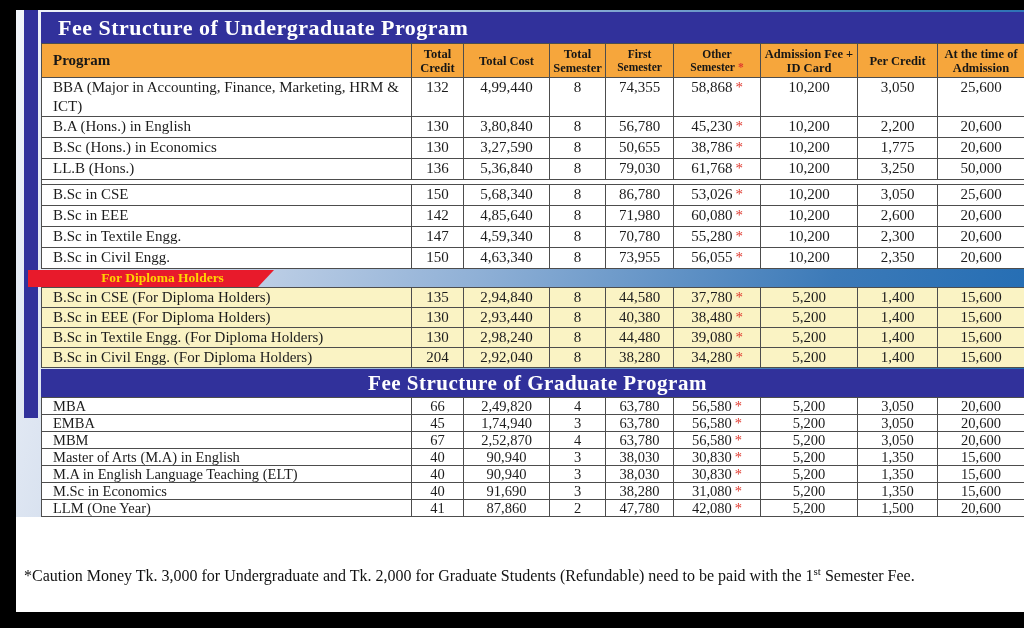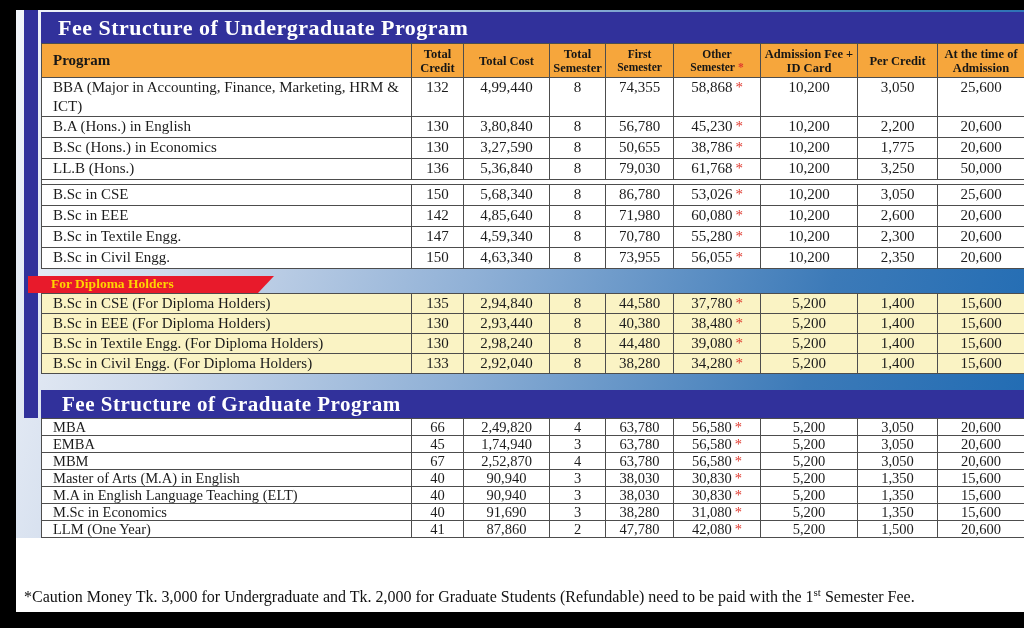--- a/index.html
+++ b/index.html
@@ -13,29 +13,29 @@
   .bar.bottom{bottom:0;height:16px;}
   .frame{
     position:absolute;left:16px;top:10px;width:1024px;height:602px;overflow:hidden;
     background:linear-gradient(105deg,#f2f5fa 0%,#cdd9eb 20%,#8fb0d6 45%,#3c7ab8 75%,#1a68b2 100%);
   }
   .left-strip{position:absolute;left:8px;top:0;width:14px;height:408px;background:#31319b;}
   .content{position:absolute;left:25px;top:0;width:983px;}
 
   .banner{background:#31319b;color:#ffffff;font-weight:bold;letter-spacing:.5px;}
   .banner1{margin-top:2px;height:31px;line-height:31px;font-size:22px;padding-left:17px;}
-  .banner2{margin-top:16px;height:28px;line-height:28px;font-size:21px;padding-left:21px;}
+  .banner2{margin-top:1px;height:28px;line-height:28px;font-size:21px;padding-left:10px;text-align:center;}
 
   .ribbon{
     position:relative;left:-13px;background:#e81a2b;color:#ffd400;font-weight:bold;
     font-size:13.5px;height:17px;line-height:16px;padding-left:23px;box-sizing:border-box;
     clip-path:polygon(0 0,100% 0,calc(100% - 16px) 100%,0 100%);
   }
   .ribbon1{width:270px;}
-  .ribbon2{width:246px;margin-top:7px;}
+  .ribbon2{width:246px;margin-top:1px;text-align:center;}
 
   table{border-collapse:collapse;table-layout:fixed;width:983px;background:#fff;}
   th,td{border:1px solid #4d4d4d;overflow:hidden;}
   th{
     background:#f6a63c;color:#161616;font-size:12.5px;line-height:1.12;
     padding:2px 1px;vertical-align:middle;font-weight:bold;height:29px;
   }
   th.th-prog{text-align:left;padding-left:11px;font-size:15px;}
   th.th-cond{font-size:11.5px;}
   td{font-size:15px;color:#1c1c1c;text-align:center;vertical-align:top;padding:0 2px;}
@@ -238,21 +238,21 @@
             <td><span>2,98,240</span></td>
             <td><span>8</span></td>
             <td><span>44,480</span></td>
             <td><span>39,080</span><span class="ast">*</span></td>
             <td><span>5,200</span></td>
             <td><span>1,400</span></td>
             <td><span>15,600</span></td>
           </tr>
           <tr>
             <td class="prog"><span>B.Sc in Civil Engg. (For Diploma Holders)</span></td>
-            <td><span>133</span></td>
+            <td><span>204</span></td>
             <td><span>2,92,040</span></td>
             <td><span>8</span></td>
             <td><span>38,280</span></td>
             <td><span>34,280</span><span class="ast">*</span></td>
             <td><span>5,200</span></td>
             <td><span>1,400</span></td>
             <td><span>15,600</span></td>
           </tr>
         </tbody>
     </table>

